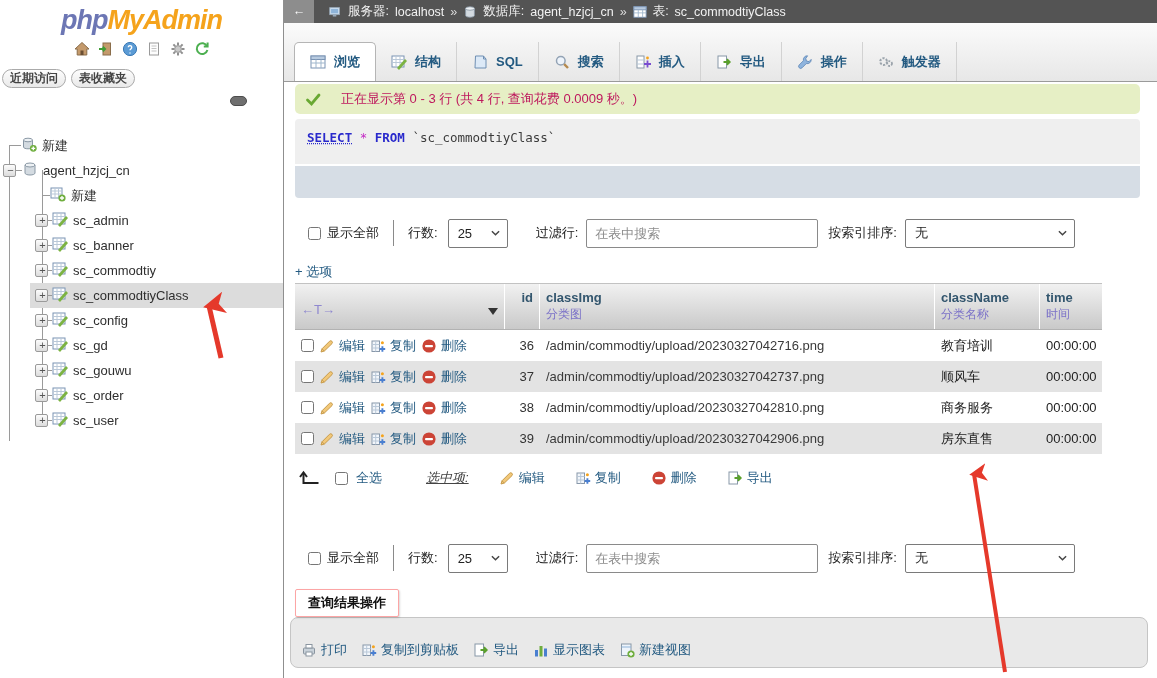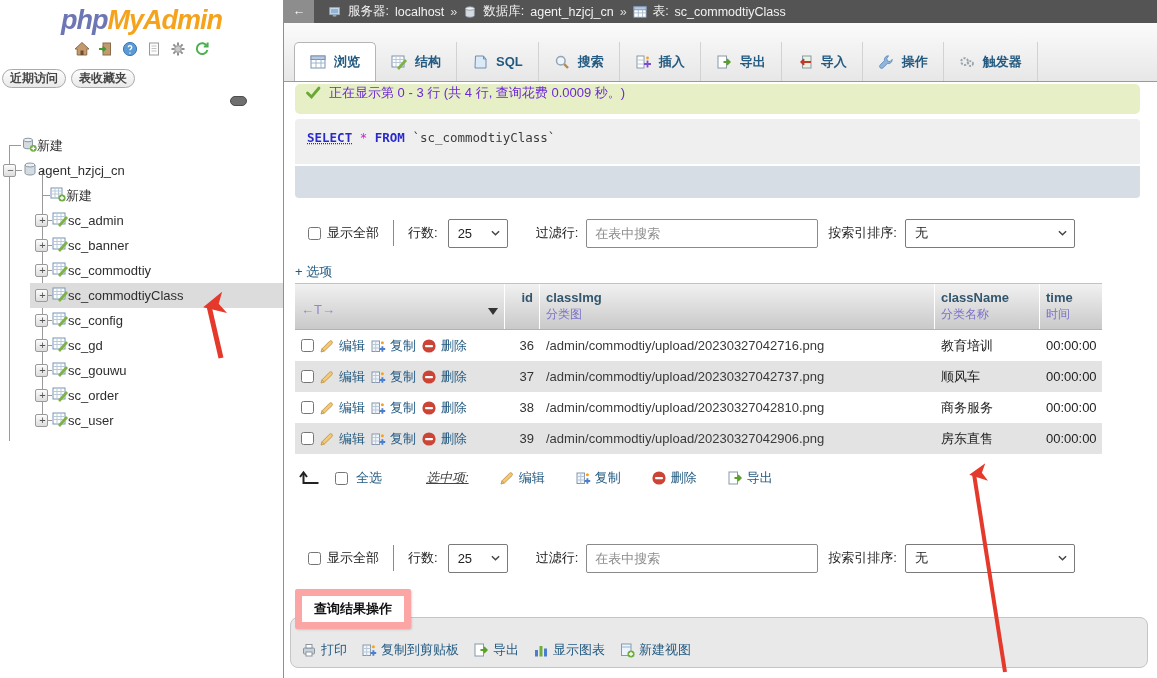--- a/index.html
+++ b/index.html
@@ -30,42 +30,42 @@
   .trunk { position:absolute; width:0; border-left:1px solid #9a9a9a; }
   .trow { position:absolute; left:0; width:283px; height:25px; display:flex;
           align-items:center; cursor:pointer; color:#2e2e2e; }
   .trow .stub { border-top:1px solid #9a9a9a; height:0; }
   .pmbox { width:13px; height:13px; border:1px solid #9a9a9a; border-radius:2px;
            background:linear-gradient(#fcfcfc,#dcdcdc); position:relative; flex:0 0 13px; }
   .pmbox::before { position:absolute; left:0; top:-1px; width:13px; text-align:center;
            font-size:11px; line-height:13px; color:#555; }
   .pmbox.plus::before { content:"+"; }
   .pmbox.minus::before { content:"\2212"; }
-  .tlabel { white-space:nowrap; }
+  .tlabel { margin-left:5px; white-space:nowrap; }
   .trow.sel { background:linear-gradient(#dcdcdc,#dcdcdc) no-repeat 30px 0 / 253px 100%; }
 
   
   .main { position:absolute; left:284px; top:0; width:873px; height:678px; background:#fff; }
   .crumbbar { position:absolute; left:0; top:0; right:0; height:23px; background:#545454;
               display:flex; align-items:center; color:#f2f2f2; font-size:12.5px; gap:6px; }
   .backbox { width:30px; height:23px; background:#8d8d8d; color:#fff; text-align:center;
              line-height:22px; margin-right:8px; cursor:pointer; flex:0 0 30px; }
   .crumb-sep { color:#ddd; }
   .tabbar { position:absolute; left:0; top:23px; right:0; height:59px;
             background:linear-gradient(#fbfbfb,#e7e7e7); border-bottom:1px solid #9a9a9a;
             display:flex; align-items:flex-end; padding-left:10px; }
   .tab { height:39px; display:flex; align-items:center; gap:8px; padding:0 15px;
          font-weight:bold; color:#235a81; font-size:13px; border-right:1px solid #d2d2d2;
          cursor:pointer; }
   .tab.active { background:#fff; border:1px solid #b5b5b5; border-bottom:none;
                 border-radius:5px 5px 0 0; }
 
   .msg { position:absolute; left:11px; top:84px; width:845px; height:30px;
-         background:#e6efc5; border-radius:5px; display:flex; align-items:flex-start;
-         gap:8px; padding-left:10px; color:#6d28d9; }
+         background:#e6efc5; border-radius:5px; display:flex; align-items:center;
+         gap:20px; padding-left:10px; color:#be185d; }
   .sqlbox { position:absolute; left:11px; top:119px; width:845px; height:45px;
             background:#efefef; border-radius:4px 4px 0 0; padding:11px 12px;
             font-family:"DejaVu Sans Mono","Liberation Mono",monospace; font-size:12.5px; }
   .kw { color:#2a2acc; font-weight:bold; }
   .kw.u { text-decoration:underline dotted; }
   .star { color:#c429c4; }
   .ident { color:#3b3b3b; }
   .strip { position:absolute; left:11px; top:166px; width:845px; height:32px;
            background:#d6dde5; border-radius:0 0 4px 4px; }
 
@@ -102,21 +102,21 @@
   .c-name { width:105px; color:#222; }
   .c-time { width:62px; color:#222; }
   a.lnk { color:#235a81; text-decoration:none; cursor:pointer; display:inline-flex;
           align-items:center; gap:4px; }
 
   .checkall { position:absolute; left:11px; top:460px; height:36px; display:flex;
               align-items:center; }
   .withsel { font-style:italic; color:#444; }
 
   .fieldset-legend { position:absolute; left:11px; top:589px; background:#fff;
-          border:7px solid #fca5a5; border-radius:2px; padding:4px 12px; font-weight:bold;
+          border:1px solid #fca5a5; border-radius:2px; padding:4px 12px; font-weight:bold;
           color:#111; z-index:2; box-shadow:1px 1px 2px rgba(0,0,0,0.15); }
   .fieldset-body { position:absolute; left:6px; top:617px; width:858px; height:51px;
           background:#e9e9e9; border:1px solid #c5c5c5; border-radius:8px;
           display:flex; align-items:center; gap:14px; padding:14px 0 0 10px; }
 
   .overlay { position:absolute; left:0; top:0; width:1157px; height:678px;
              pointer-events:none; z-index:50; }
 </style>
 </head>
 <body>
@@ -463,28 +463,20 @@
         <span style="display:flex">
           <svg class="i16">
             <use href="#i-exp"></use>
           </svg>
         </span>
         <span>导出</span>
       </div>
     <div class="tab">
         <span style="display:flex">
           <svg class="i16">
-            <use href="#i-imp"></use>
-          </svg>
-        </span>
-        <span>导入</span>
-      </div>
-    <div class="tab">
-        <span style="display:flex">
-          <svg class="i16">
             <use href="#i-wrench"></use>
           </svg>
         </span>
         <span>操作</span>
       </div>
     <div class="tab">
         <span style="display:flex">
           <svg class="i16">
             <use href="#i-gears"></use>
           </svg>

